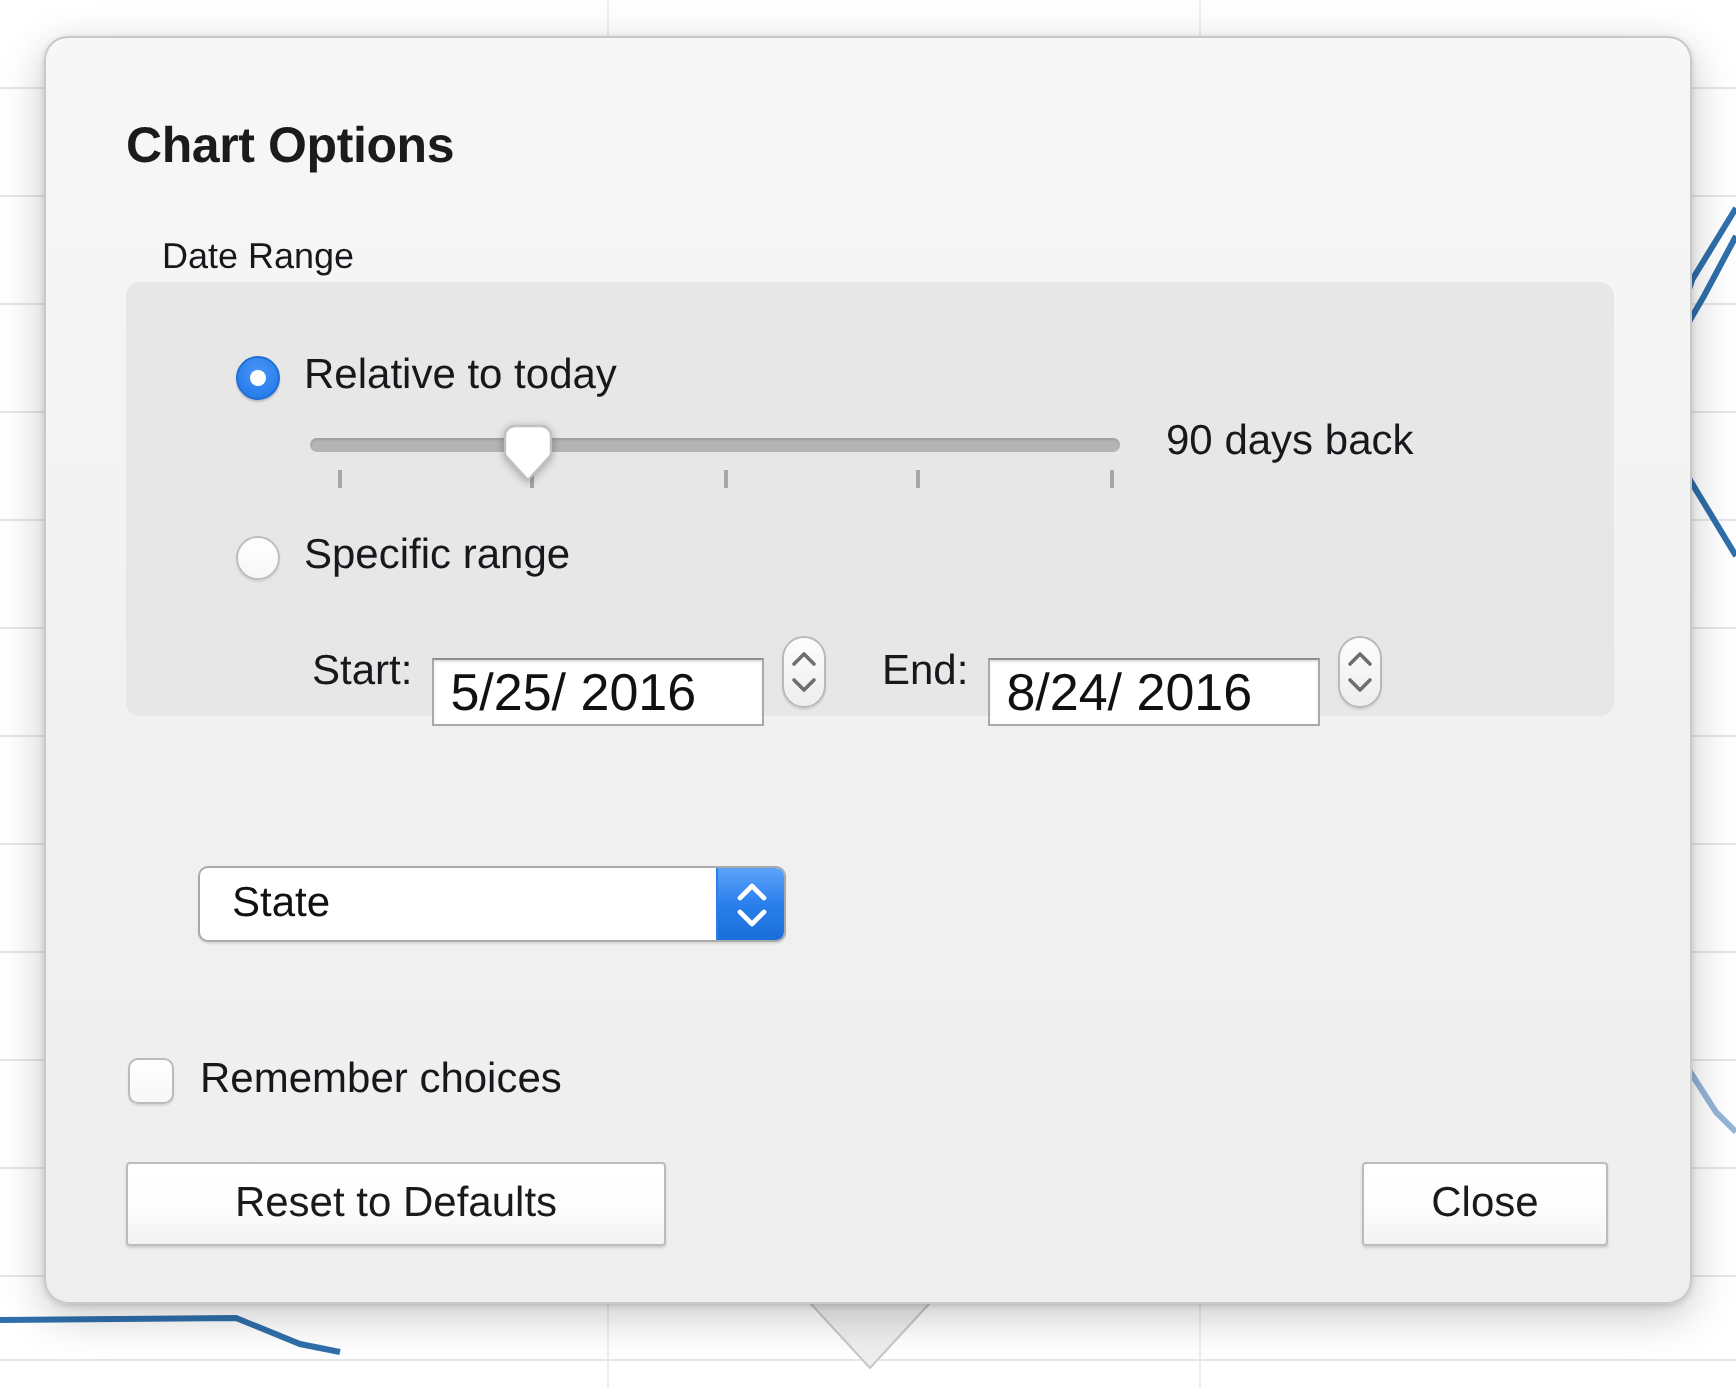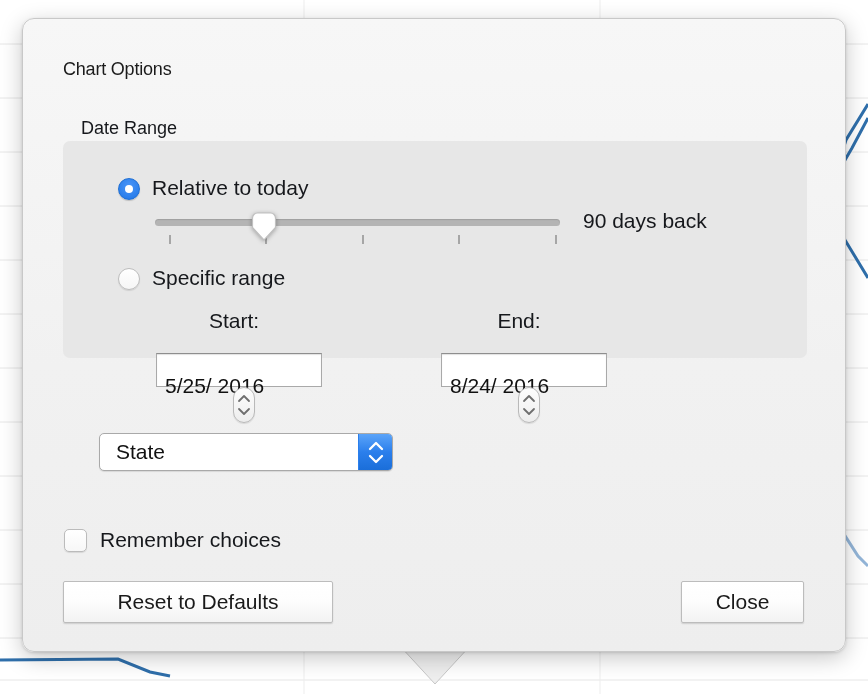--- a/index.html
+++ b/index.html
@@ -51,22 +51,22 @@
     position: relative;
     width: 100%;
     height: 100%;
   }
 
   
   #dialog-title {
     position: absolute;
     left: 40px;
     top: 40px;
-    font-size: 18px;
-    font-weight: normal;
+    font-size: 25px;
+    font-weight: bold;
     color: #1b1b1b;
     letter-spacing: -0.2px;
   }
 
   
   #date-range-label {
     position: absolute;
     left: 58px;
     top: 99px;
     font-size: 18px;
@@ -179,40 +179,39 @@
     position: absolute;
     left: 48px;
     top: 168px;
     width: 660px;
     height: 40px;
   }
   .date-group {
     position: absolute;
     display: flex;
     align-items: center;
-    flex-direction: column;
   }
   #start-group { left: 45px; top: 0; }
   #end-group  { left: 330px; top: 0; }
 
   .field-label {
     font-size: 21px;
     color: #16181c;
     margin-right: 10px;
   }
   .date-input {
     width: 166px;
     height: 34px;
     box-sizing: border-box;
     background: #ffffff;
     border: 1px solid #a9a9a9;
     border-top-color: #8e8e8e;
-    font-size: 21px;
+    font-size: 26px;
     color: #111111;
-    padding: 16px 8px;
+    padding: 0 8px;
     line-height: 32px;
     font-family: "Liberation Sans", sans-serif;
     box-shadow: inset 0 1px 1px rgba(0,0,0,0.12);
     margin-top: 20px;
   }
   .stepper {
     width: 22px;
     height: 36px;
     margin-left: 9px;
     border-radius: 11px;

